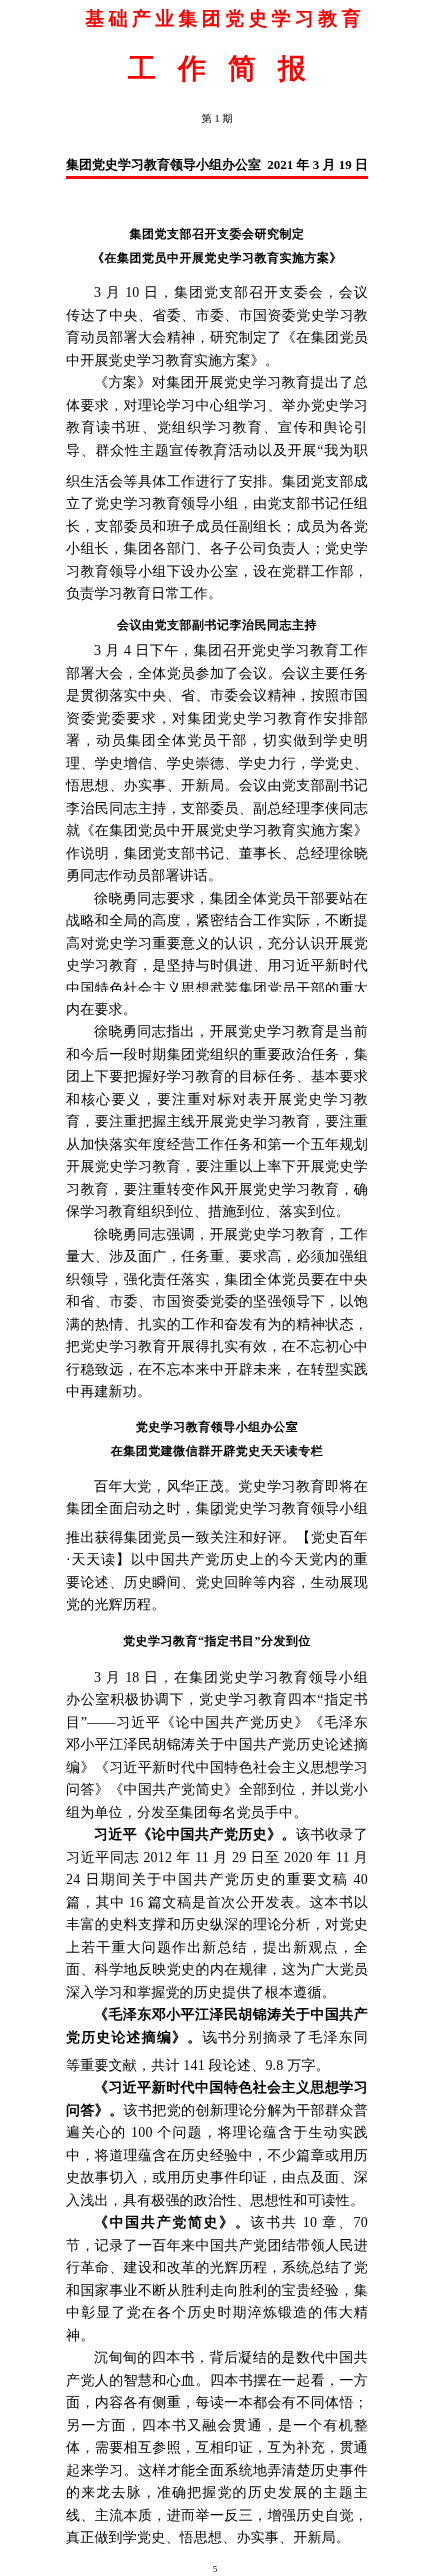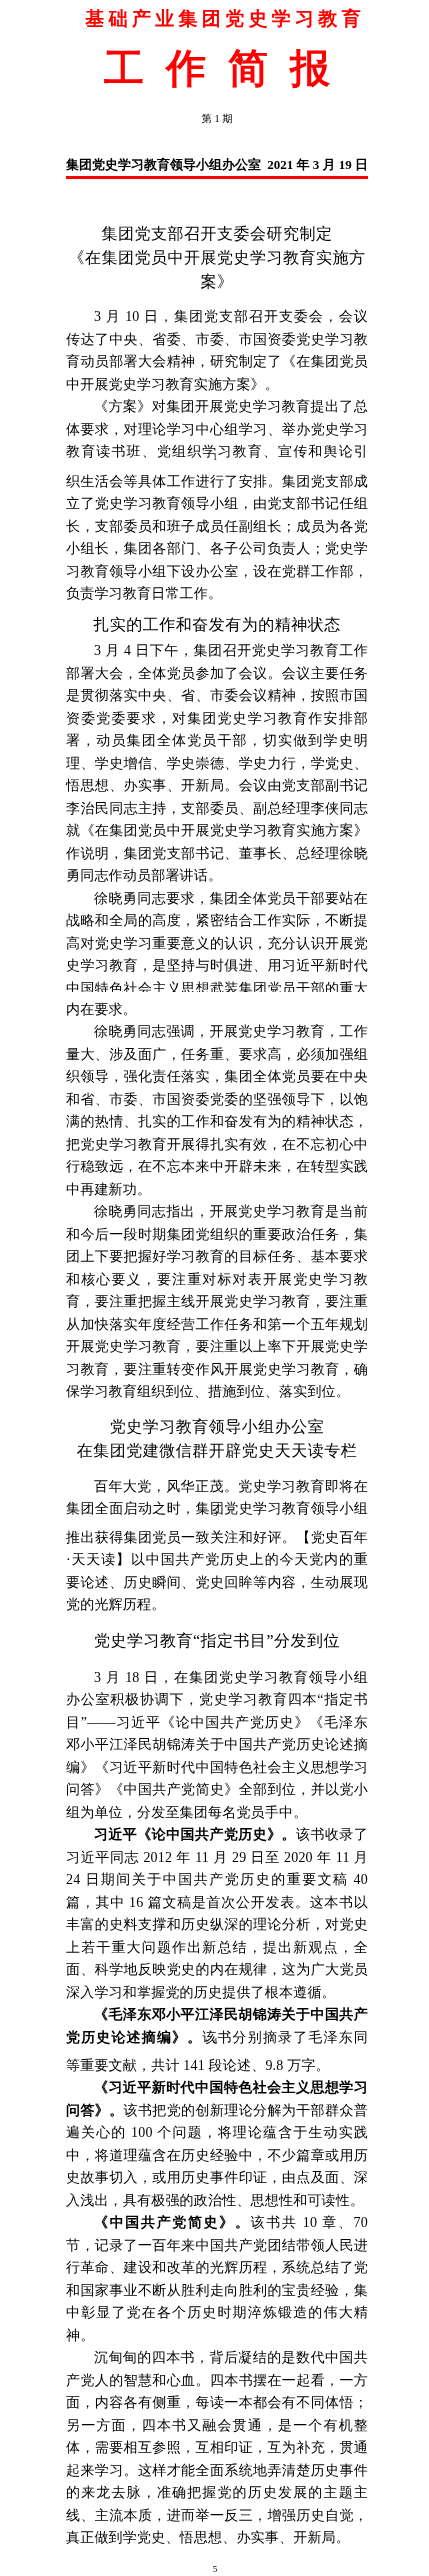--- a/index.html
+++ b/index.html
@@ -7,36 +7,36 @@
   .doc{width:430px;background:#ffffff;}
   .page{position:relative;width:430px;box-sizing:border-box;
     padding:6.5px 62px 0 66px;overflow:hidden;background:#ffffff;}
   .pg1{height:464px;padding-top:0;}
   .pg{height:528px;}
 
   
   .org{margin:6.5px 0 0;text-align:center;font-size:19px;font-weight:bold;
     color:#fe0000;line-height:24px;}
   .org .ls{letter-spacing:4.3px;margin-right:-4.3px;margin-left:12px;}
-  .mast{margin-top:13px;text-align:center;font-size:40px;line-height:50px;
+  .mast{margin-top:13px;text-align:center;font-size:28px;line-height:50px;
     font-weight:bold;color:#fe0000;}
   .mast .ls{letter-spacing:22px;margin-right:-22px;}
   .issue{margin-top:18.4px;text-align:center;font-size:10.3px;line-height:14px;}
   .irow{display:flex;justify-content:space-between;align-items:flex-end;
     margin-top:31px;font-size:13px;font-weight:600;line-height:16.3px;}
   .rule{height:2.7px;background:#fe0000;margin-top:3.3px;}
 
   
   .para,.cont{font-size:14px;line-height:22.5px;text-align:justify;
     margin:0;letter-spacing:0.2px;}
   .para{text-indent:2em;}
   .para b,.cont b{font-weight:bold;}
 
   
-  .heading{font-size:16px;font-weight:normal;text-align:center;line-height:24px;
+  .heading{font-size:12px;font-weight:bold;text-align:center;line-height:24px;
     margin:22px 0 13px;letter-spacing:0.5px;}
   .pg1 .heading{margin:43px 0 12px;}
   .h-sec2{margin:7.6px 0 3.3px !important;}
   .h-sec3{margin:11px 0 13px !important;}
   .h-sec4{margin:12px 0 14px !important;}
 
   .pagenum{position:absolute;left:0;right:0;bottom:1.1px;text-align:center;
     font-size:9.2px;line-height:11px;}
 </style>
 </head>
@@ -62,30 +62,30 @@
       <div>集团党支部召开支委会研究制定</div>
       <div>《在集团党员中开展党史学习教育实施方案》</div>
     </div>
     <p class="para">3 月 10 日，集团党支部召开支委会，会议传达了中央、省委、市委、市国资委党史学习教育动员部署大会精神，研究制定了《在集团党员中开展党史学习教育实施方案》。</p>
     <p class="para">《方案》对集团开展党史学习教育提出了总体要求，对理论学习中心组学习、举办党史学习教育读书班、党组织学习教育、宣传和舆论引导、群众性主题宣传教育活动以及开展“我为职工办实事、争作贡献促发展”实践活动、专题组</p>
     <div class="pagenum">1</div>
   </div>
 
   <div class="page pg">
     <p class="cont">织生活会等具体工作进行了安排。集团党支部成立了党史学习教育领导小组，由党支部书记任组长，支部委员和班子成员任副组长；成员为各党小组长，集团各部门、各子公司负责人；党史学习教育领导小组下设办公室，设在党群工作部，负责学习教育日常工作。</p>
-    <div class="heading h-sec2">扎实的工作和奋发有为的精神状态</div>
+    <div class="heading h-sec2">会议由党支部副书记李治民同志主持</div>
     <p class="para">3 月 4 日下午，集团召开党史学习教育工作部署大会，全体党员参加了会议。会议主要任务是贯彻落实中央、省、市委会议精神，按照市国资委党委要求，对集团党史学习教育作安排部署，动员集团全体党员干部，切实做到学史明理、学史增信、学史崇德、学史力行，学党史、悟思想、办实事、开新局。会议由党支部副书记李治民同志主持，支部委员、副总经理李侠同志就《在集团党员中开展党史学习教育实施方案》作说明，集团党支部书记、董事长、总经理徐晓勇同志作动员部署讲话。</p>
     <p class="para">徐晓勇同志要求，集团全体党员干部要站在战略和全局的高度，紧密结合工作实际，不断提高对党史学习重要意义的认识，充分认识开展党史学习教育，是坚持与时俱进、用习近平新时代中国特色社会主义思想武装集团党员干部的重大举措，是积极应对挑战、推动集团改革发展、加快实体化转型的现实需要，是提高党的执政能力，坚持和加强党的</p>
     <div class="pagenum">2</div>
   </div>
 
   <div class="page pg">
     <p class="cont">内在要求。</p>
+    <p class="para">徐晓勇同志指出，开展党史学习教育是当前和今后一段时期集团党组织的重要政治任务，集团上下要把握好学习教育的目标任务、基本要求和核心要义，要注重对标对表开展党史学习教育，要注重把握主线开展党史学习教育，要注重从加快落实年度经营工作任务和第一个五年规划开展党史学习教育，要注重以上率下开展党史学习教育，要注重转变作风开展党史学习教育，确保学习教育组织到位、措施到位、落实到位。</p>
     <p class="para">徐晓勇同志强调，开展党史学习教育，工作量大、涉及面广，任务重、要求高，必须加强组织领导，强化责任落实，集团全体党员要在中央和省、市委、市国资委党委的坚强领导下，以饱满的热情、扎实的工作和奋发有为的精神状态，把党史学习教育开展得扎实有效，在不忘初心中行稳致远，在不忘本来中开辟未来，在转型实践中再建新功。</p>
-    <p class="para">徐晓勇同志指出，开展党史学习教育是当前和今后一段时期集团党组织的重要政治任务，集团上下要把握好学习教育的目标任务、基本要求和核心要义，要注重对标对表开展党史学习教育，要注重把握主线开展党史学习教育，要注重从加快落实年度经营工作任务和第一个五年规划开展党史学习教育，要注重以上率下开展党史学习教育，要注重转变作风开展党史学习教育，确保学习教育组织到位、措施到位、落实到位。</p>
     <div class="heading h-sec3">
       <div>党史学习教育领导小组办公室</div>
       <div>在集团党建微信群开辟党史天天读专栏</div>
     </div>
     <p class="para">百年大党，风华正茂。党史学习教育即将在集团全面启动之时，集团党史学习教育领导小组办公室自 3 月 11 日起，在集团党建群每日转发专刊【党史百年·天天读】，引导全体党员学史明理、学史增信、学史崇德、学史力行。专栏的</p>
     <div class="pagenum">3</div>
   </div>
 
   <div class="page pg">
     <p class="cont">推出获得集团党员一致关注和好评。【党史百年·天天读】以中国共产党历史上的今天党内的重要论述、历史瞬间、党史回眸等内容，生动展现党的光辉历程。</p>

